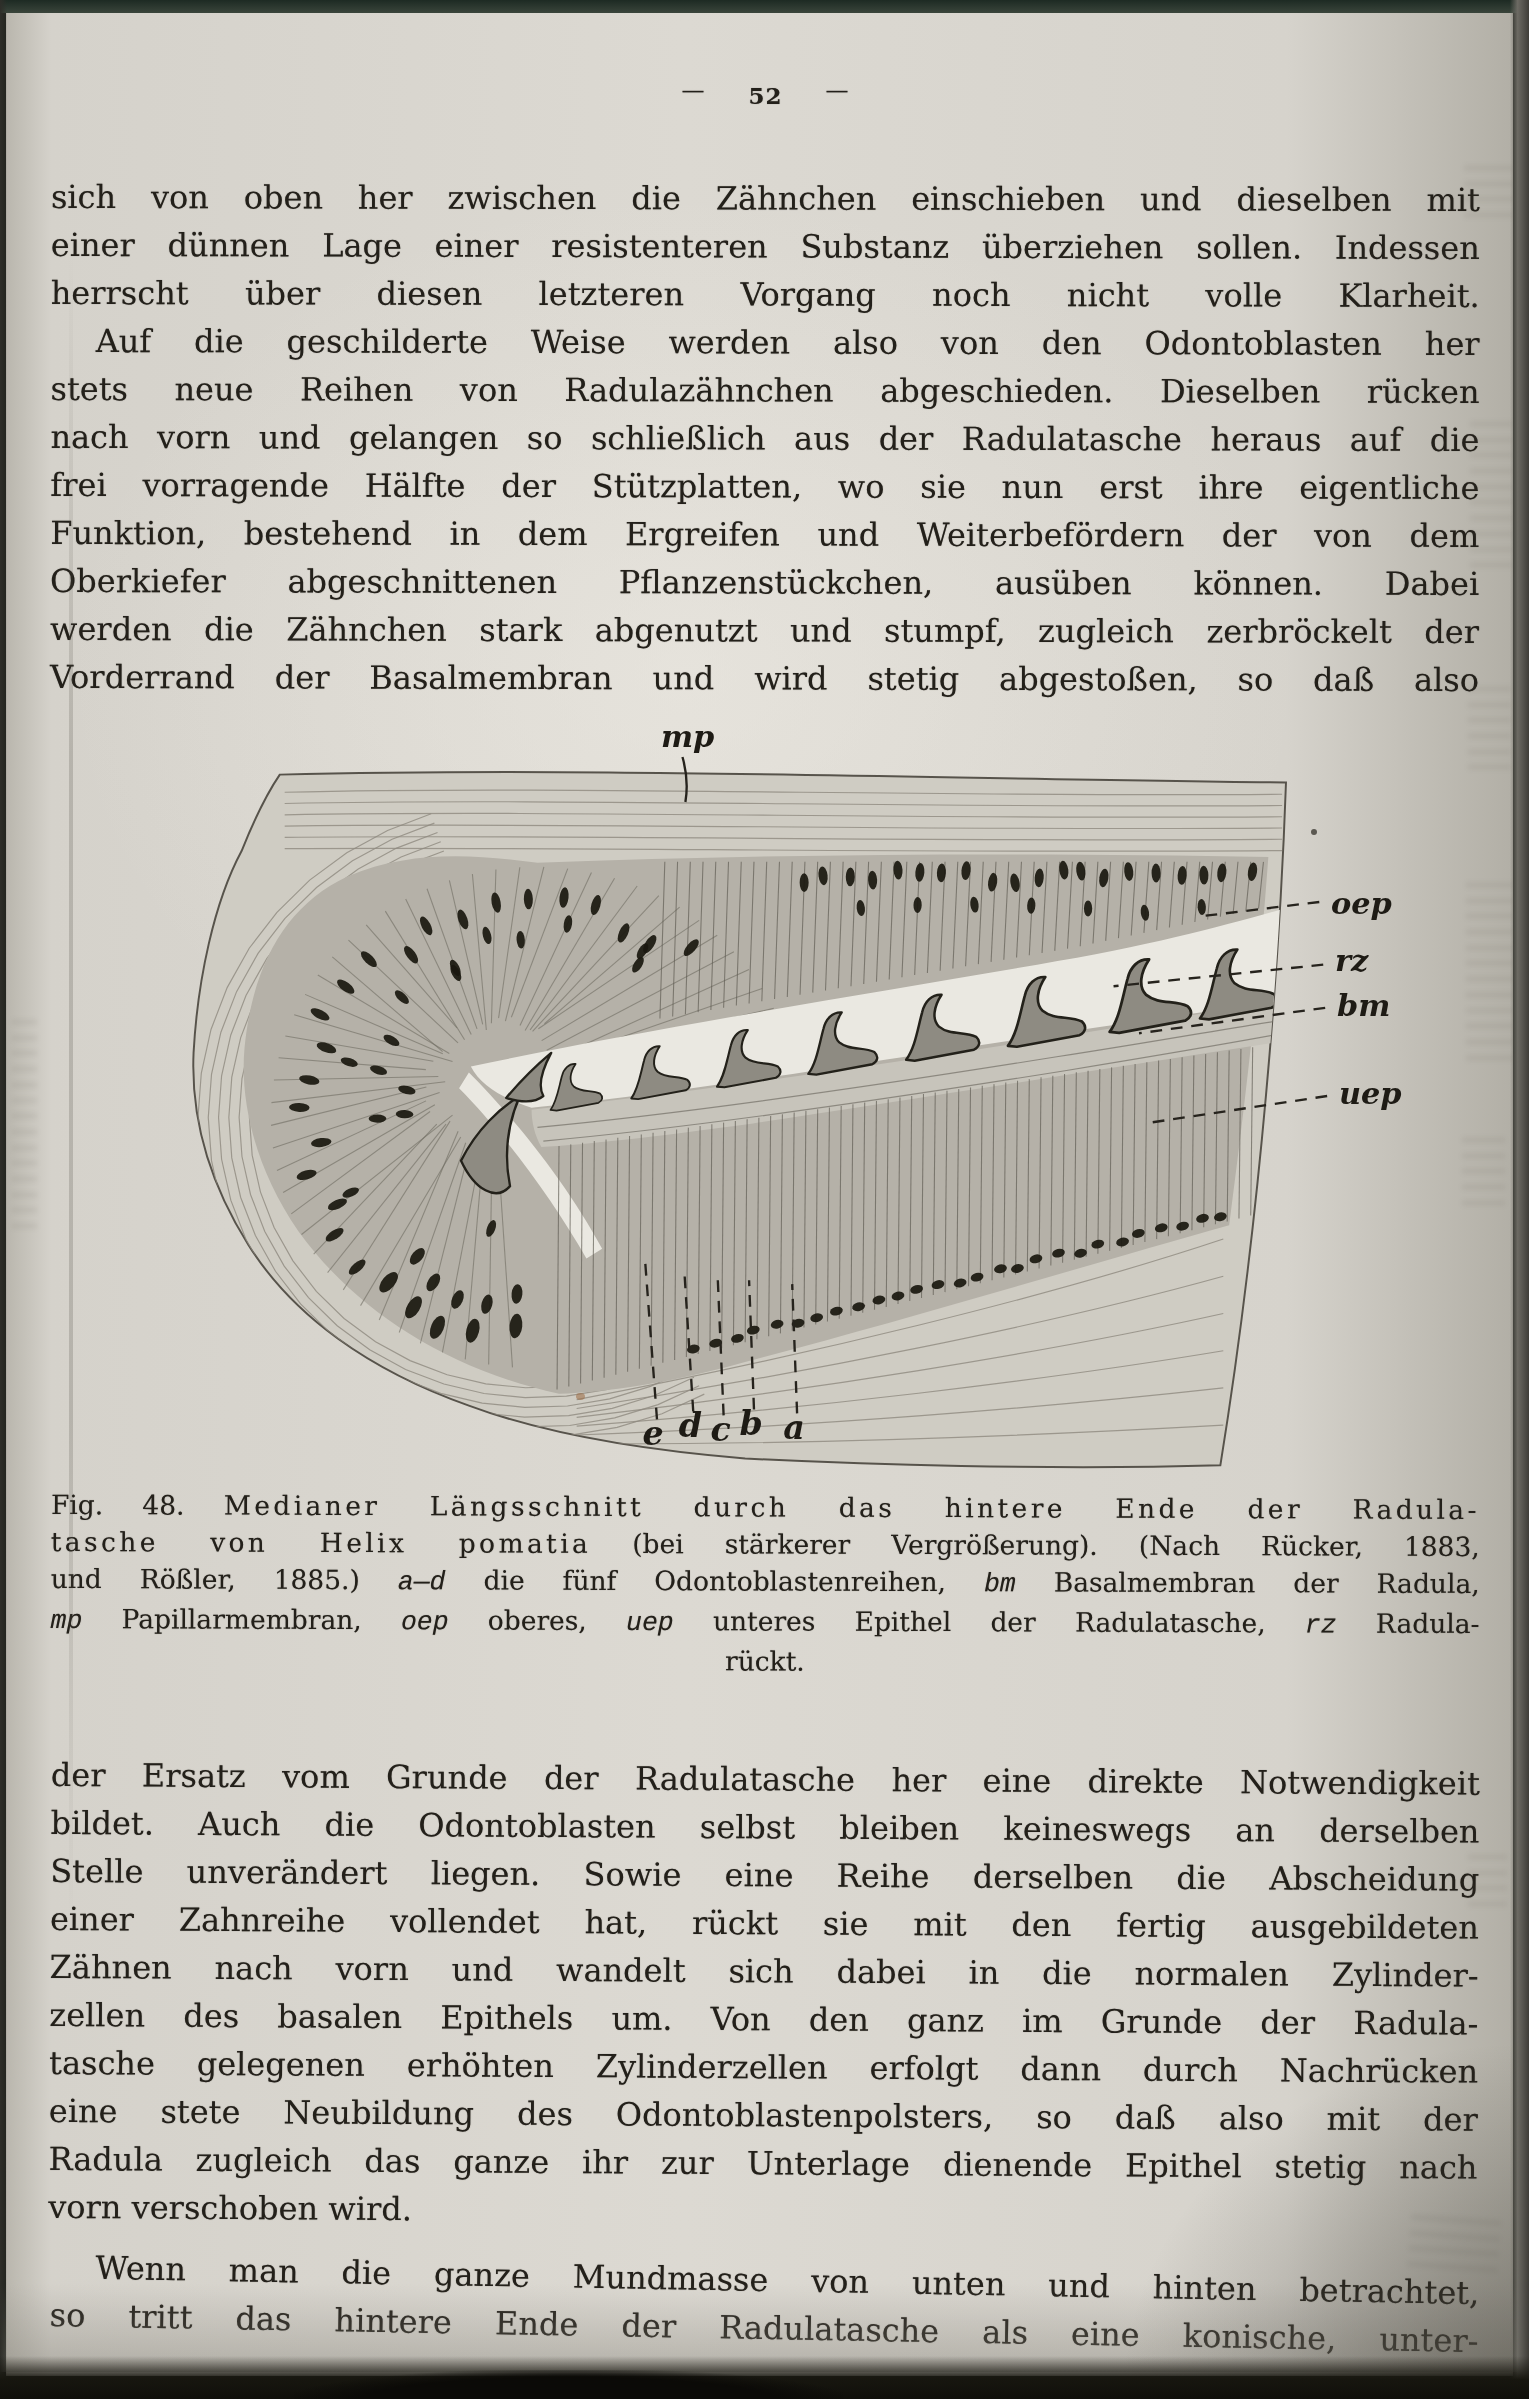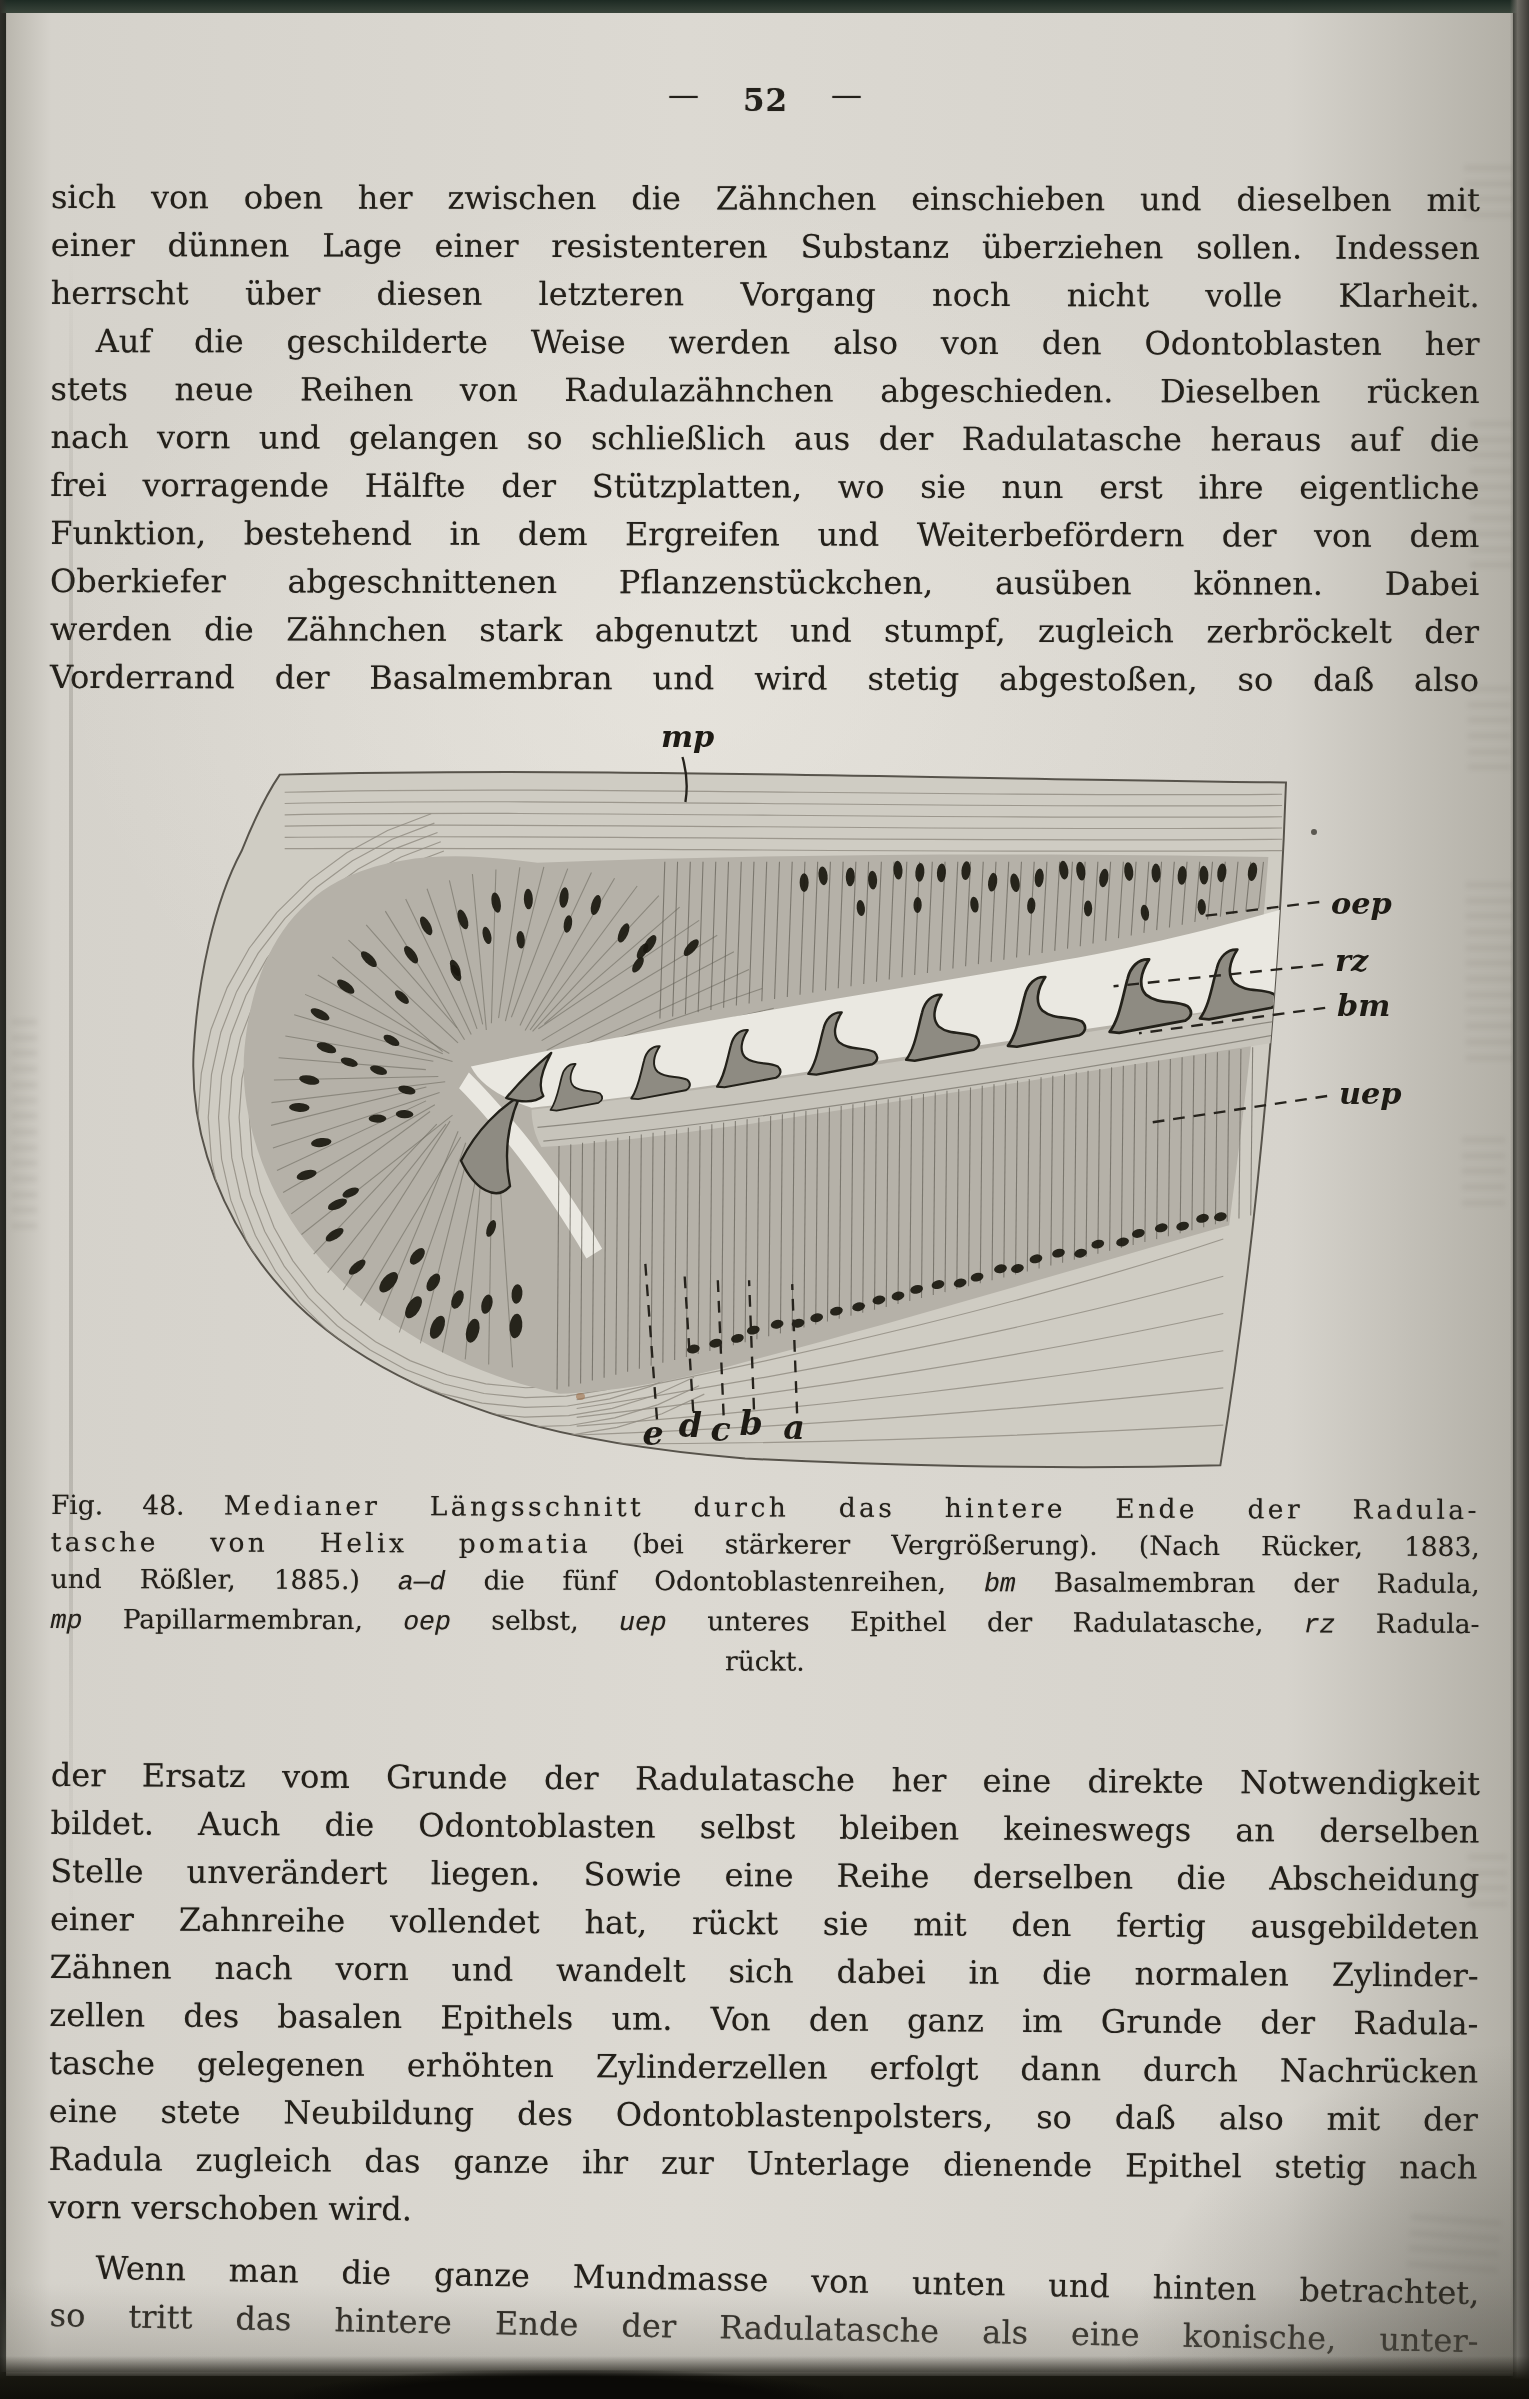--- a/index.html
+++ b/index.html
@@ -20,21 +20,21 @@
   #corner-shadow{left:1117px;top:2039px;width:412px;height:361px;
       background:radial-gradient(ellipse at 100% 100%, rgba(58,56,48,.5), rgba(58,56,48,0) 70%);}
   #bottom-fade{left:0;top:2284px;width:1529px;height:88px;background:linear-gradient(180deg,rgba(150,147,138,0),rgba(130,127,118,.45));}
   #gutter-crease{left:69px;top:255px;width:3.9px;height:1666px;background:linear-gradient(180deg,rgba(90,87,78,0),rgba(90,87,78,.25) 30%,rgba(90,87,78,.25) 70%,rgba(90,87,78,0));}
   .ghost{position:absolute;background:repeating-linear-gradient(180deg,rgba(92,88,78,.4) 0 5.9px,rgba(92,88,78,0) 5.9px 15.7px);
          filter:blur(2.9px);opacity:.22;}
   .fleck{position:absolute;border-radius:50%;}
 
   
   .tblock{position:absolute;left:51px;width:1429px;color:#23201a;text-shadow:0 0 1px rgba(35,32,26,.45);}
-  #page-header{top:82px;text-align:center;font-size:31px;font-weight:bold;letter-spacing:1px;}
+  #page-header{top:82px;text-align:center;font-size:23px;font-weight:bold;letter-spacing:1px;}
   #page-header .dash{display:inline-block;transform:translateY(-5.9px);margin:0 43px;font-weight:normal;}
   .body-text{font-size:32px;line-height:48px;}
   .line{text-align:justify;text-align-last:justify;white-space:normal;}
   .line.end{text-align-last:left;}
   .line.center{text-align:center;text-align-last:center;}
   .line.indent{text-indent:45px;}
   #para1{top:173px;transform:rotate(.12deg);transform-origin:0 0;}
   #para2{top:1751px;transform:rotate(.35deg);transform-origin:0 0;}
   #para3{top:2243px;transform:rotate(1.05deg);transform-origin:0 0;}
   #caption{top:1486px;font-size:26.5px;line-height:37px;transform:rotate(.2deg);transform-origin:0 0;}
@@ -440,21 +440,21 @@
       <path class="leader" d="M 620,722 L 614,582"></path>
       <path class="leader" d="M 651,716 L 646,584"></path>
       <path class="leader" d="M 695,720 L 690,588"></path>
     </g>
   </svg>
 
   <div id="caption" class="tblock">
       <div class="line"><span>Fig. 48.  </span><span class="sp">Medianer Längsschnitt durch das hintere Ende der Radula-</span></div>
       <div class="line"><span class="sp">tasche von Helix pomatia</span><span> (bei stärkerer Vergrößerung).  (Nach Rücker, 1883,</span></div>
       <div class="line"><span>und Rößler, 1885.)  </span><span class="it">a—d</span><span> die fünf Odontoblastenreihen, </span><span class="it">bm</span><span> Basalmembran der Radula,</span></div>
-      <div class="line"><span class="it">mp</span><span> Papillarmembran, </span><span class="it">oep</span><span> selbst, </span><span class="it">uep</span><span> unteres Epithel der Radulatasche, </span><span class="it">rz</span><span> Radula-</span></div>
+      <div class="line"><span class="it">mp</span><span> Papillarmembran, </span><span class="it">oep</span><span> oberes, </span><span class="it">uep</span><span> unteres Epithel der Radulatasche, </span><span class="it">rz</span><span> Radula-</span></div>
       <div class="line end center"><span>rückt.</span></div>
     </div>
 
   <div id="para2" class="tblock body-text">
       <div class="line">der Ersatz vom Grunde der Radulatasche her eine direkte Notwendigkeit</div>
       <div class="line">bildet.  Auch die Odontoblasten selbst bleiben keineswegs an derselben</div>
       <div class="line">Stelle unverändert liegen.  Sowie eine Reihe derselben die Abscheidung</div>
       <div class="line">einer Zahnreihe vollendet hat, rückt sie mit den fertig ausgebildeten</div>
       <div class="line">Zähnen nach vorn und wandelt sich dabei in die normalen Zylinder-</div>
       <div class="line">zellen des basalen Epithels um.  Von den ganz im Grunde der Radula-</div>

